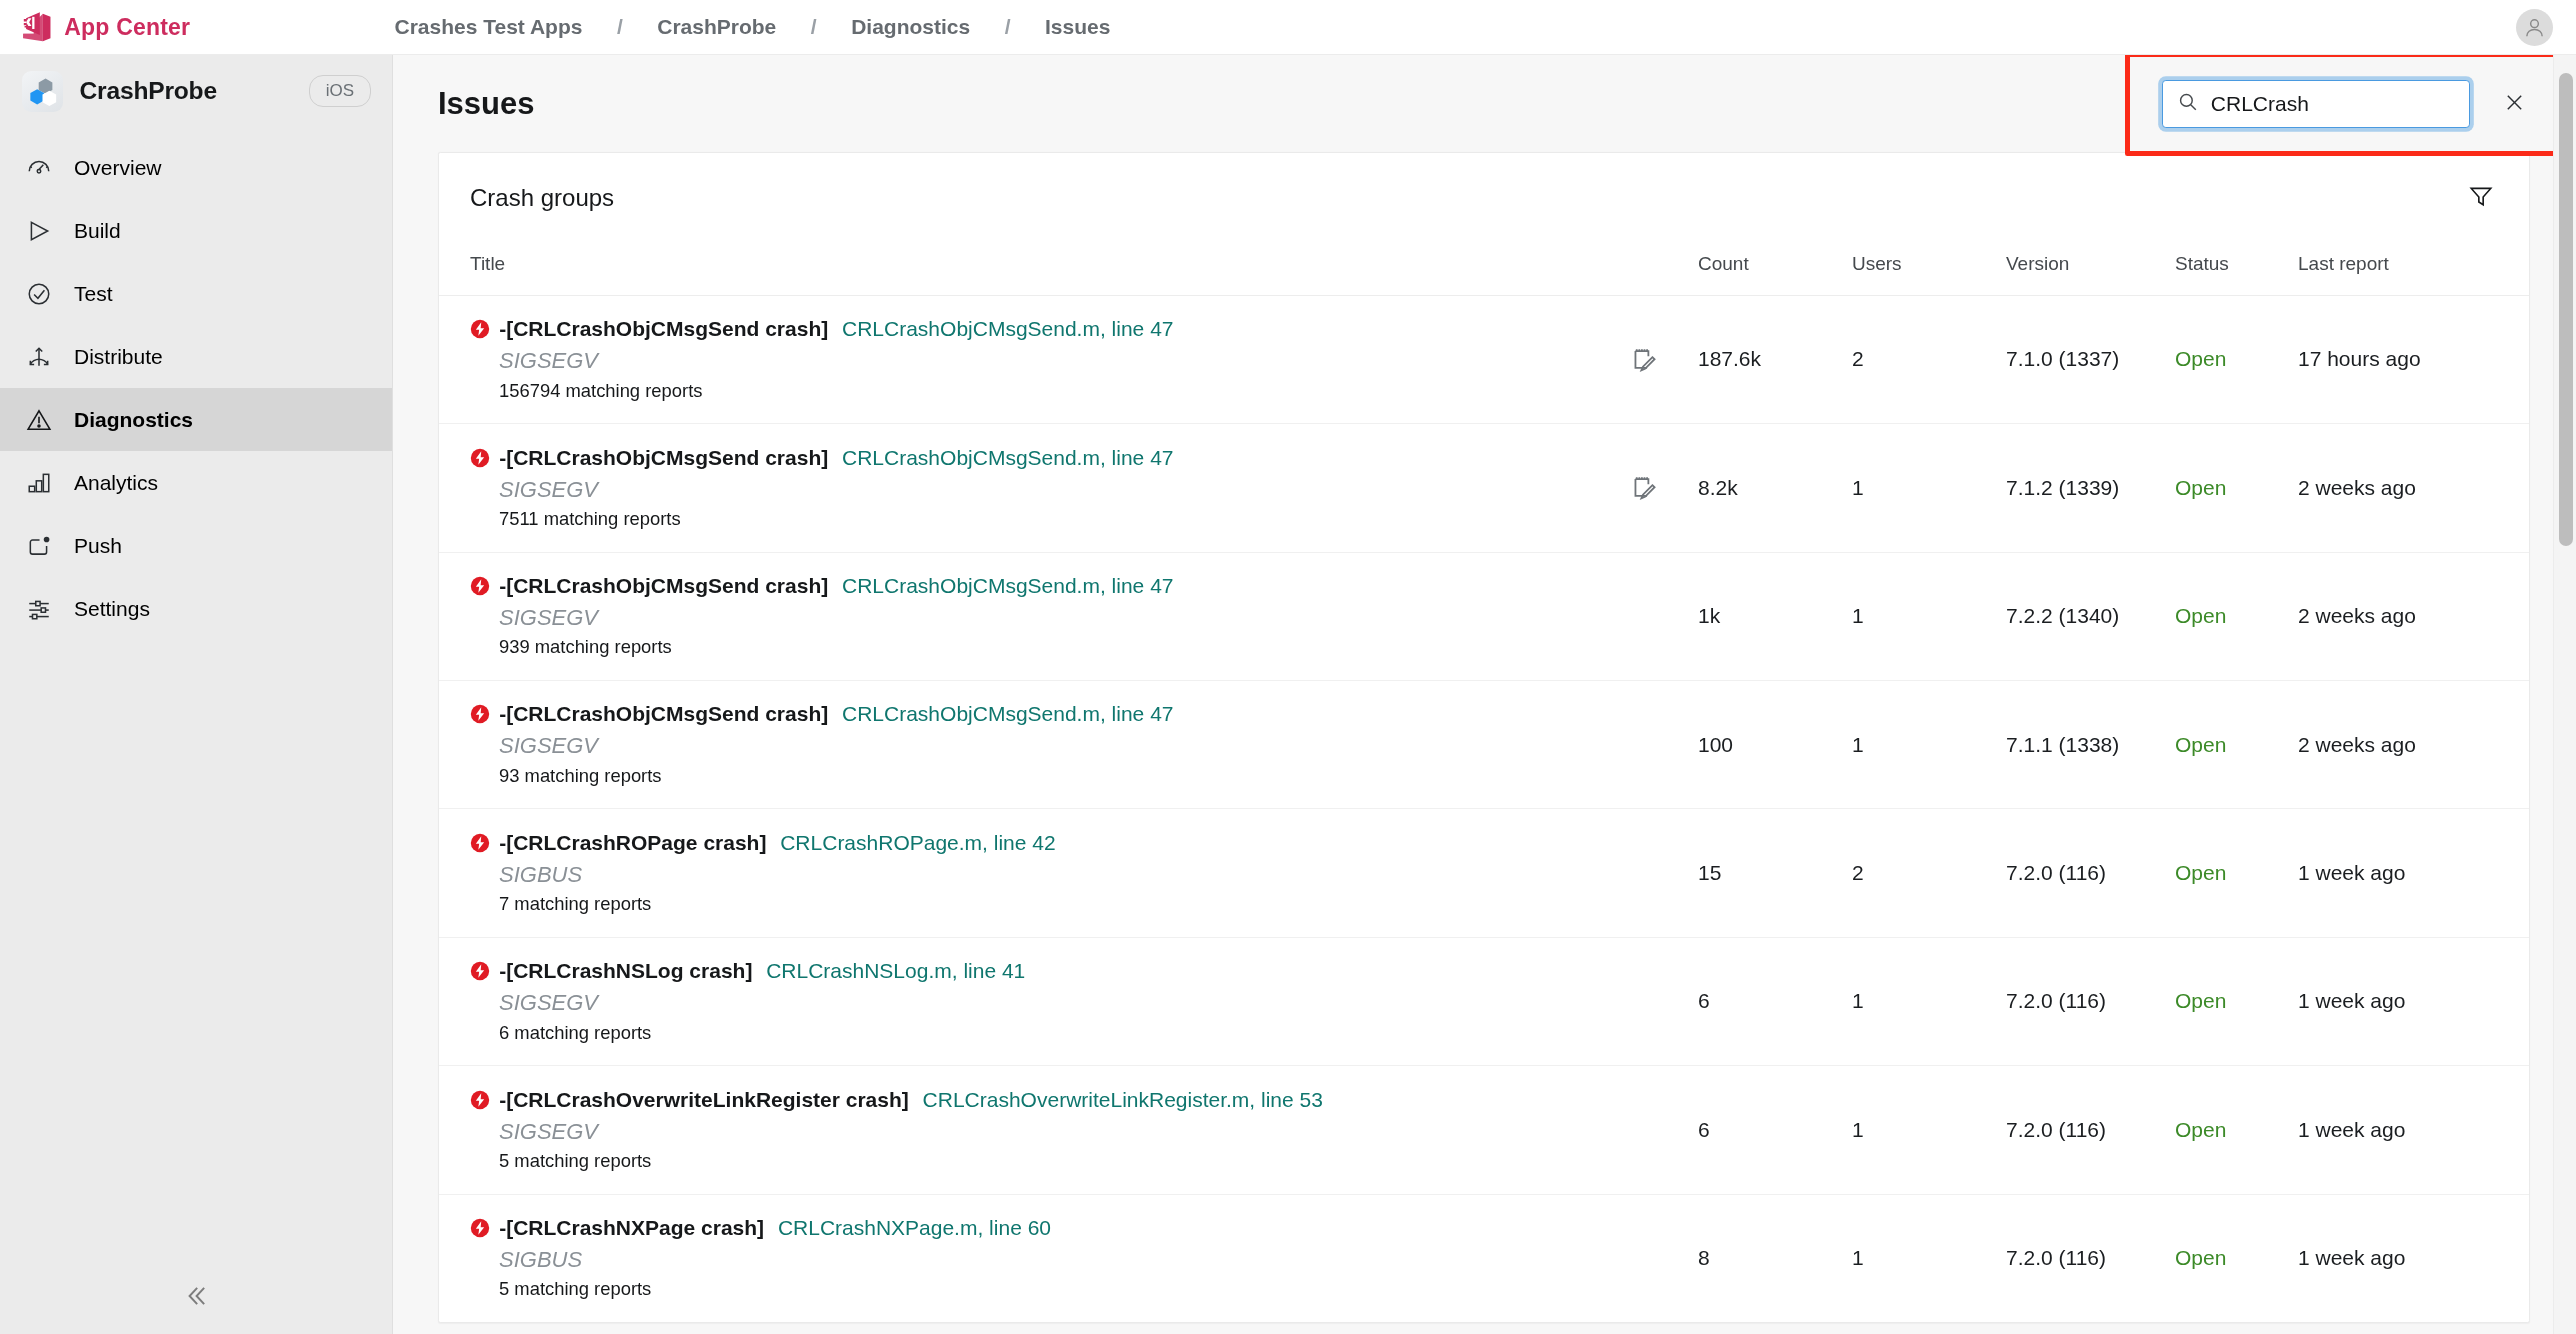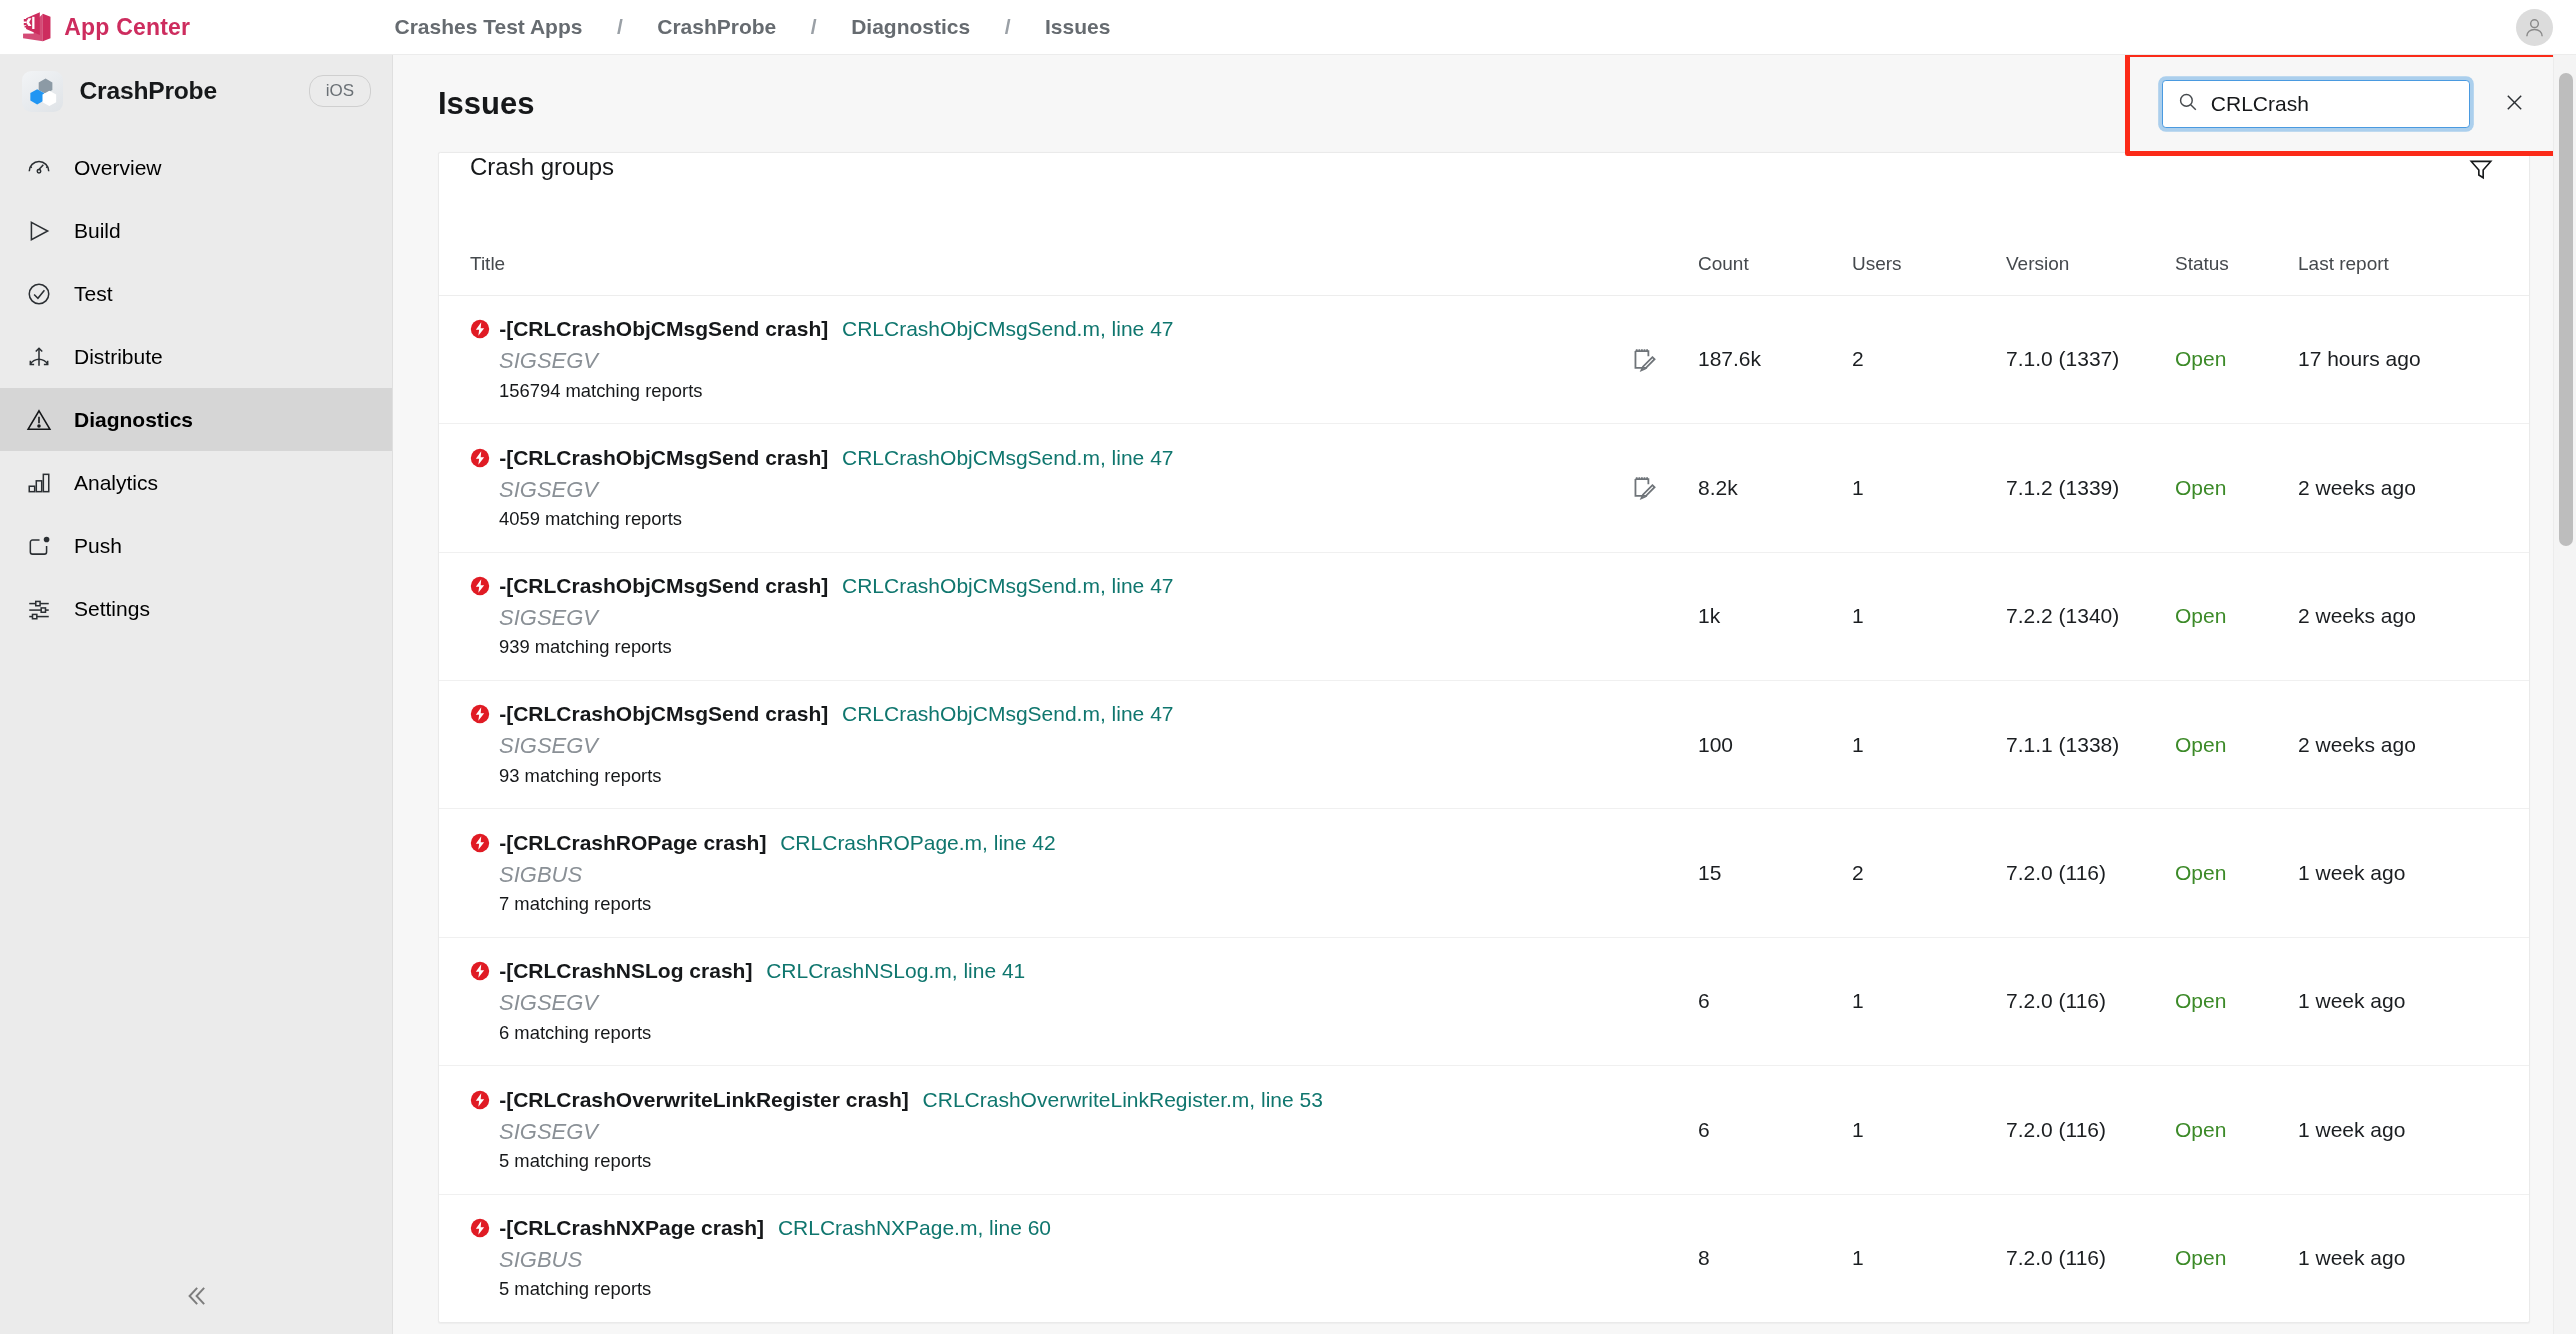--- a/index.html
+++ b/index.html
@@ -88,21 +88,21 @@
   }
   .search-value { font-size: 21px; color: #16181a; }
   .search-clear { margin-left: 29px; width: 31px; height: 31px; display: flex; align-items: center; justify-content: center; cursor: pointer; }
 
   
   .card {
     margin: 0 46px 0 45px; background: #fff;
     border: 0.8px solid #eaeaea; border-radius: 2.3px;
     box-shadow: 0 0.8px 1.5px rgba(0,0,0,0.04);
   }
-  .card-head { height: 89px; display: flex; align-items: flex-start; padding: 0 31px; }
+  .card-head { height: 89px; display: flex; align-items: center; padding: 0 31px; }
   .card-title { font-size: 24px; color: #16181a; }
   .filter-btn { margin-left: auto; cursor: pointer; display: flex; align-items: center; justify-content: center; width: 34px; height: 34px; }
 
   table { width: 100%; border-collapse: collapse; table-layout: fixed; }
   thead th {
     text-align: left; font-size: 19px; font-weight: normal; color: #45494d;
     padding: 10.8px 0 20px 0; border-bottom: 0.8px solid #ededed;
   }
   thead th.c-title { padding-left: 31px; }
   tbody td { border-bottom: 0.8px solid #f0f0f0; vertical-align: middle; font-size: 21px; color: #1b1e21; }
@@ -385,21 +385,21 @@
                 <td class="c-title">
                   <div class="t-line1">
                     <span class="crash-dot"><svg width="20" height="20" viewBox="0 0 24 24">
                         <circle cx="12" cy="12" r="11" fill="#e01b24"></circle>
                         <path d="M13.5 4 L7 13 h4 l-1 7 L17 11 h-4.2z" fill="#ffffff"></path>
                       </svg></span>
                     <span class="t-method">-[CRLCrashObjCMsgSend crash]</span>
                     <span class="t-file">CRLCrashObjCMsgSend.m, line 47</span>
                   </div>
                   <div class="t-signal">SIGSEGV</div>
-                  <div class="t-reports">4059 matching reports</div>
+                  <div class="t-reports">7511 matching reports</div>
                 </td>
                 <td class="c-note">
                   <div class="note-ico">
                     <svg width="31" height="31" viewBox="0 0 24 24" fill="none" stroke="#6f7479" stroke-width="1.4">
                       <path d="M5 5.5 v13 h9"></path>
                       <path d="M5 5.5 h10 v4"></path>
                       <path d="M6 4 v2 M8 4 v2 M10 4 v2 M12 4 v2 M14 4 v2"></path>
                       <path d="M18.2 10.2 L10.8 17.6 L9.6 20.4 L12.4 19.2 L19.8 11.8 Z"></path>
                     </svg>
                   </div>

